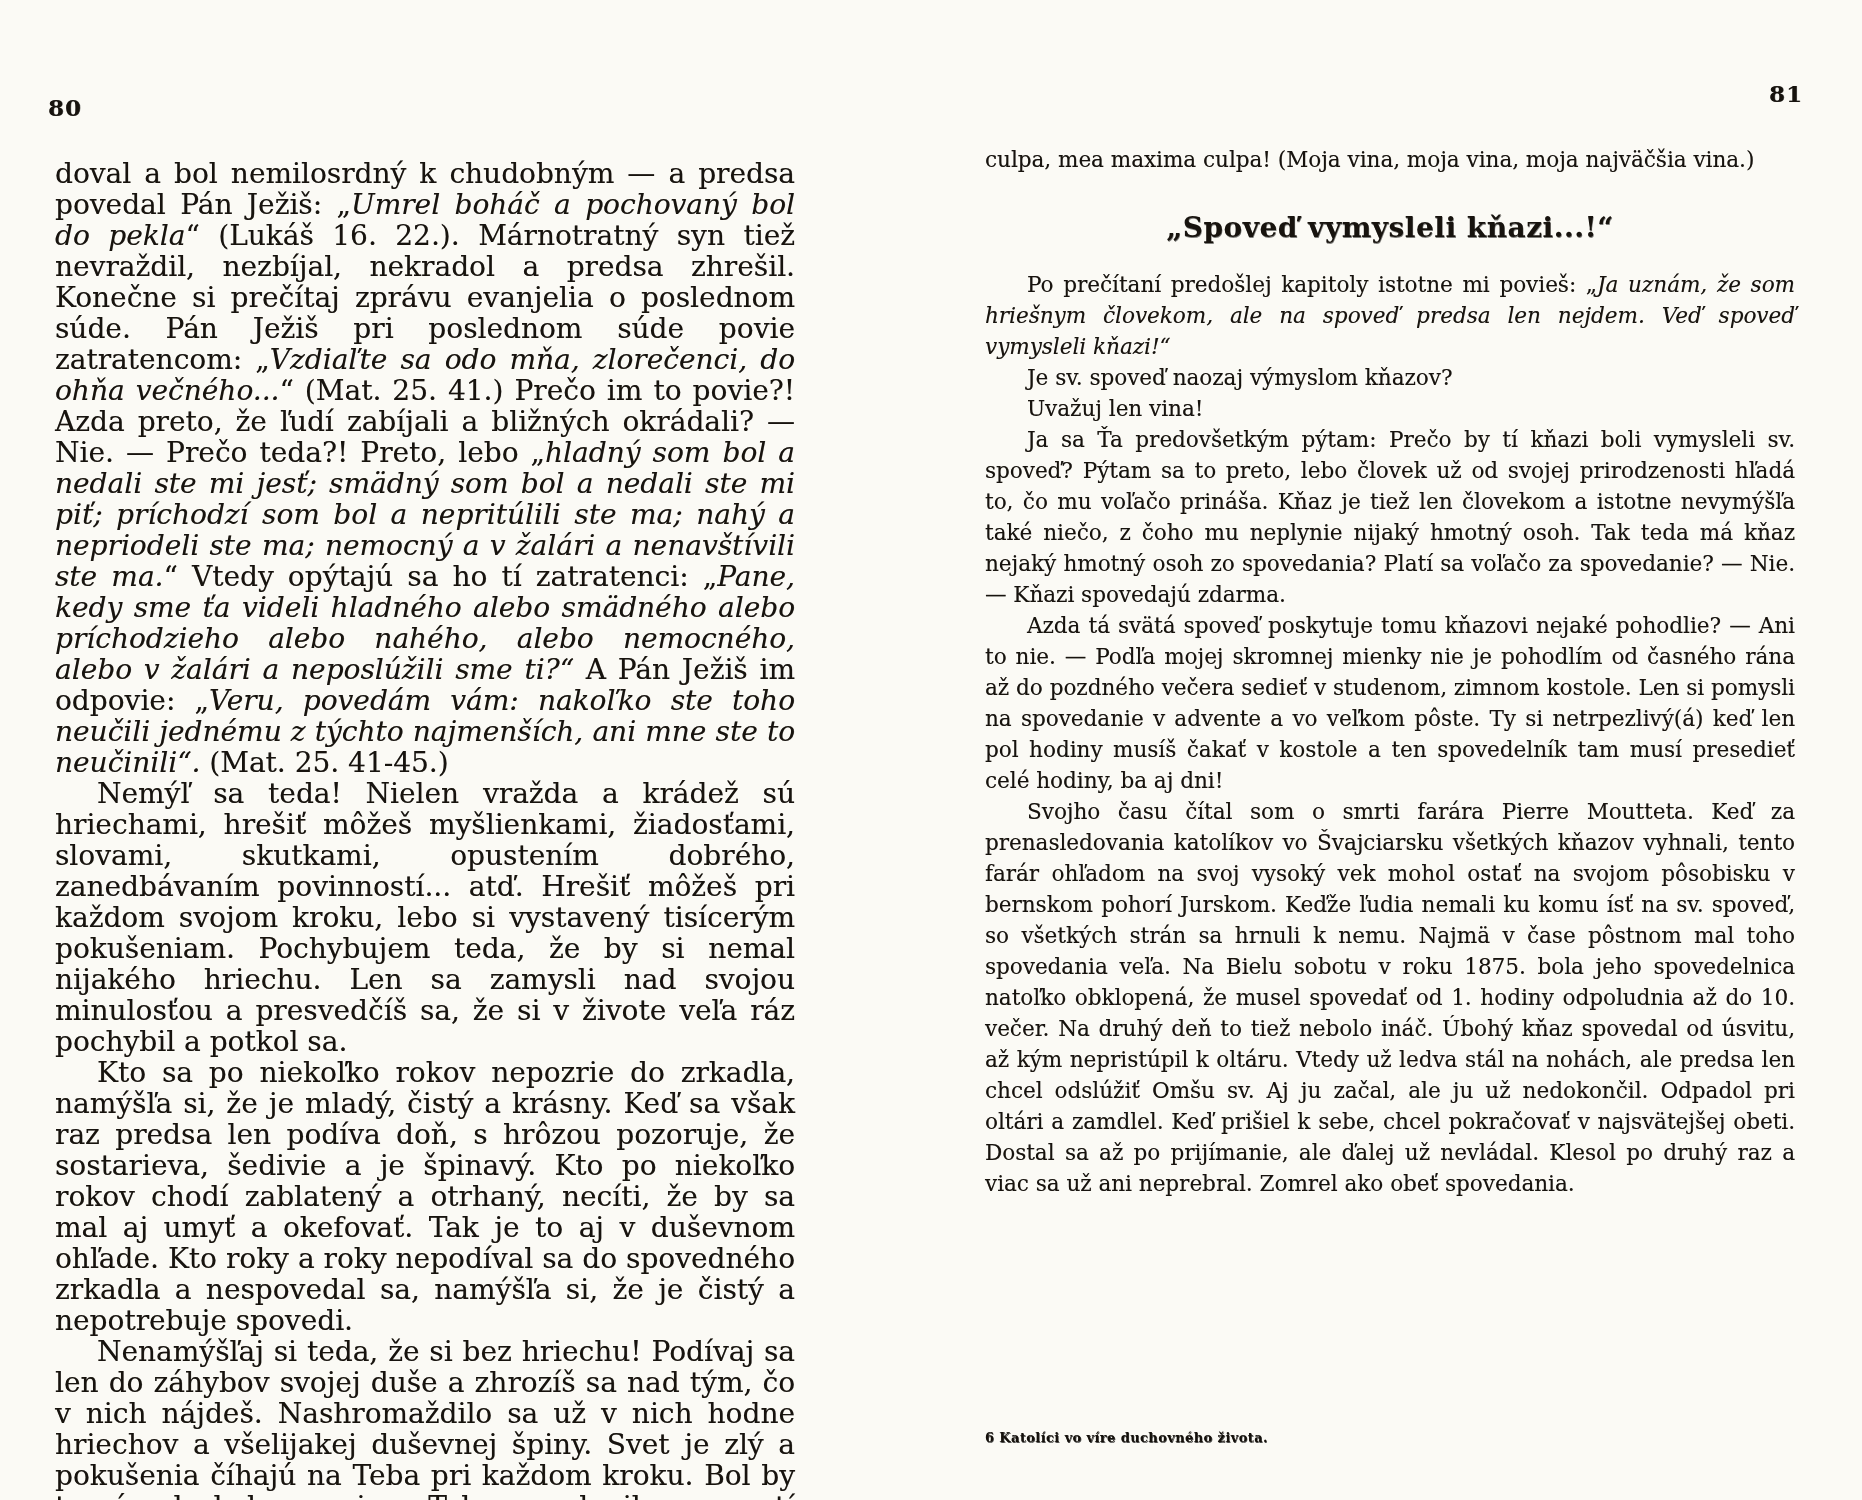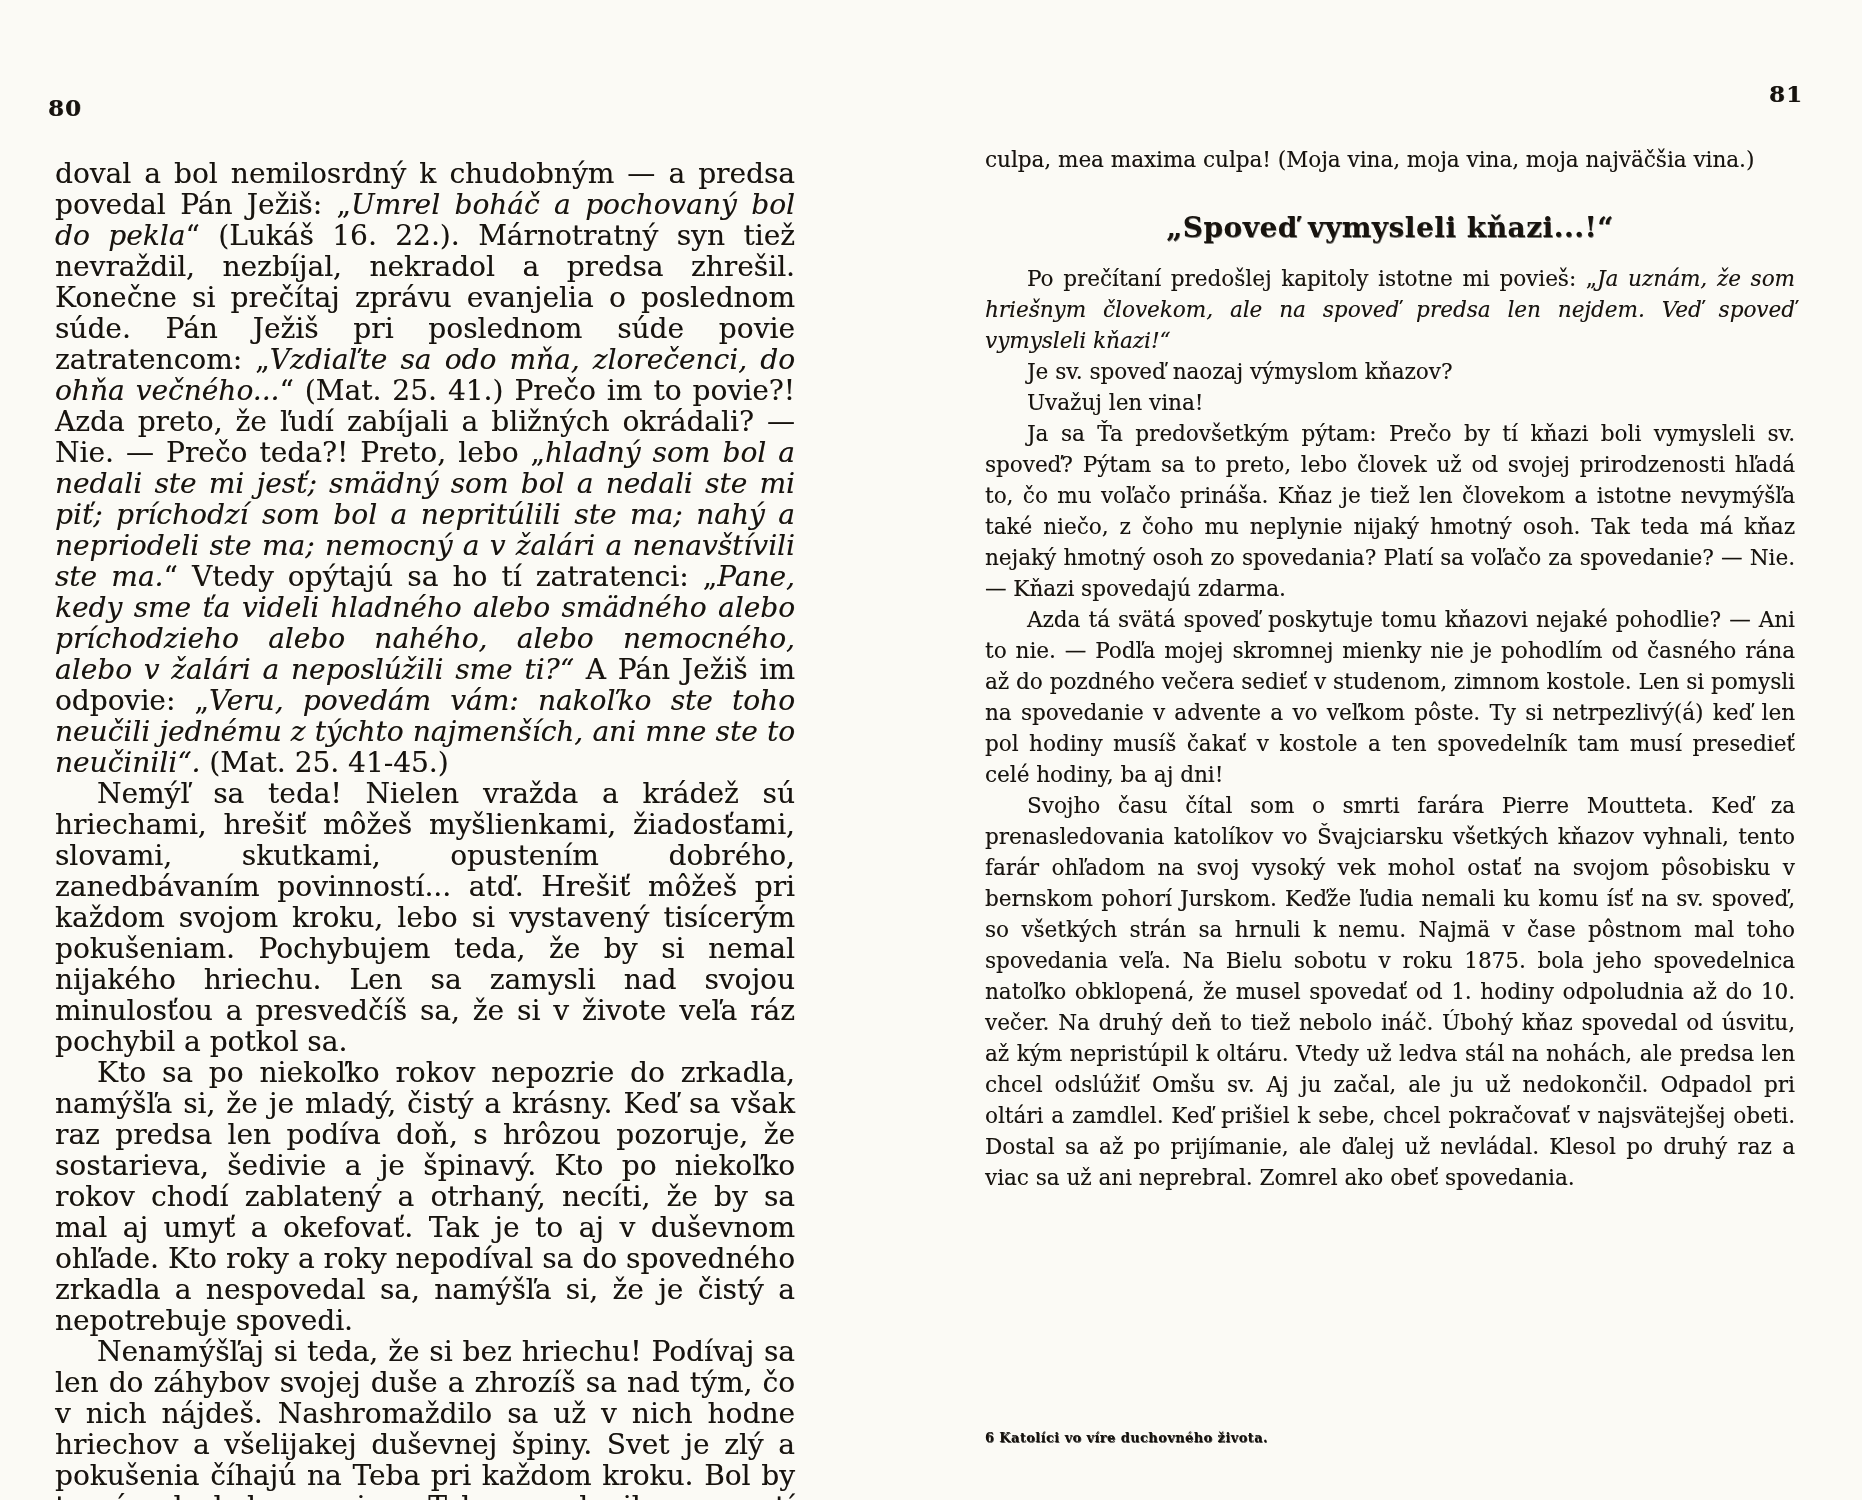--- a/index.html
+++ b/index.html
@@ -29,21 +29,21 @@
   #left-col  { left:55px;  top:158px; width:740px;  font-size:28px; line-height:31px; }
   #right-col { left:985px; top:144px; width:810px;  font-size:21.5px; line-height:31px; }
   p.para { margin:0; padding:0; }
   p.ind  { text-indent:42px; }
   .it    { font-style:italic; }
   #chapter-heading {
     font-size:28px;
     font-weight:bold;
     text-align:center;
     line-height:34px;
-    margin:36px 0 18px 0;
+    margin:36px 0 24px 0;
     letter-spacing:0.5px;
     text-shadow:0.5px 0.5px 0 rgba(0,0,0,0.5);
   }
   #footer-note {
     position:absolute;
     left:985px; top:1430px;
     font-size:13px;
     font-weight:bold;
     letter-spacing:0.4px;
     color:#14100b;

